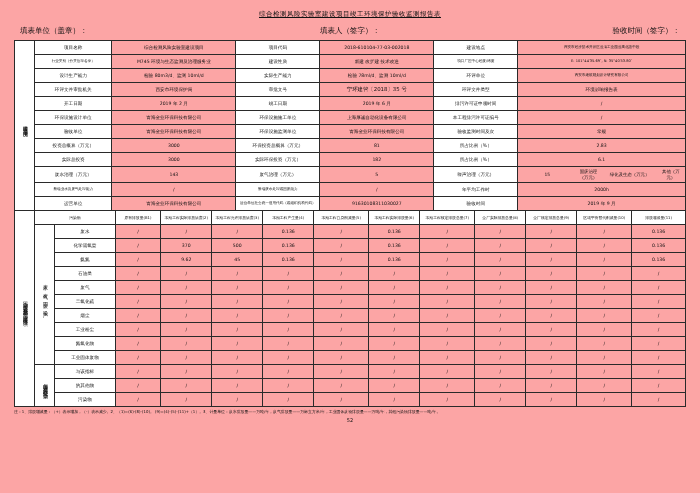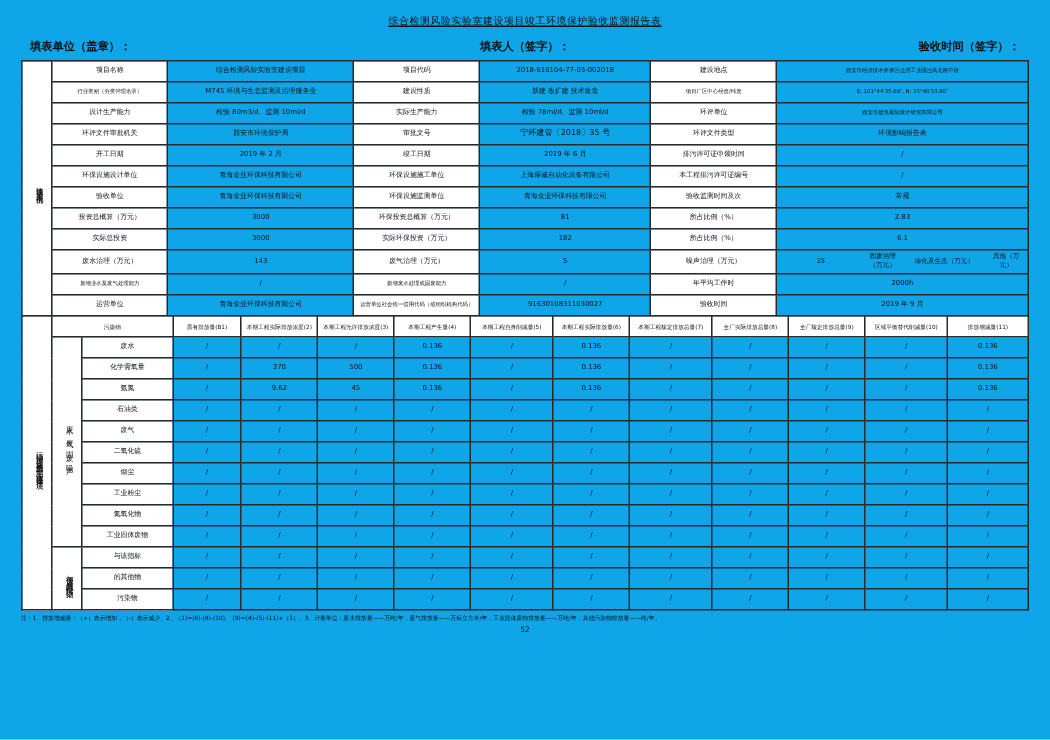--- a/index.html
+++ b/index.html
@@ -1,30 +1,30 @@
 <!DOCTYPE html>
 <html><head>
 <meta charset="utf-8">
 <style>
   html,body{margin:0;padding:0;background:#cfcfcf;}
   body{font-family:"DejaVu Sans","Liberation Sans",sans-serif;}
   .page{
-    width:700px;height:493px;background:#0ea5e9;position:relative;
+    width:700px;height:493px;background:#fca5a5;position:relative;
     box-sizing:border-box;padding:8px 14px 6px 14px;overflow:hidden;
   }
   .hdr-small{
     text-align:center;font-size:6.5px;color:#111;letter-spacing:.5px;
     text-decoration:underline;margin-top:2px;
   }
   .hdr-title{
     text-align:center;font-size:9.5px;font-weight:bold;color:#111;margin-top:5px;letter-spacing:1px;
   }
   .row-line{
     display:flex;justify-content:space-between;align-items:flex-end;
-    font-size:7.5px;font-weight:bold;color:#111;margin:7px 6px 4px 6px;
+    font-size:7.5px;font-weight:normal;color:#111;margin:7px 6px 4px 6px;
   }
   .row-line > div{white-space:nowrap;}
   table.main{
     border-collapse:collapse;width:100%;table-layout:fixed;
     font-size:4.6px;color:#111;
   }
   table.main td{
     border:0.6px solid #2a2a2a;
     padding:1px 1px;
     text-align:center;

